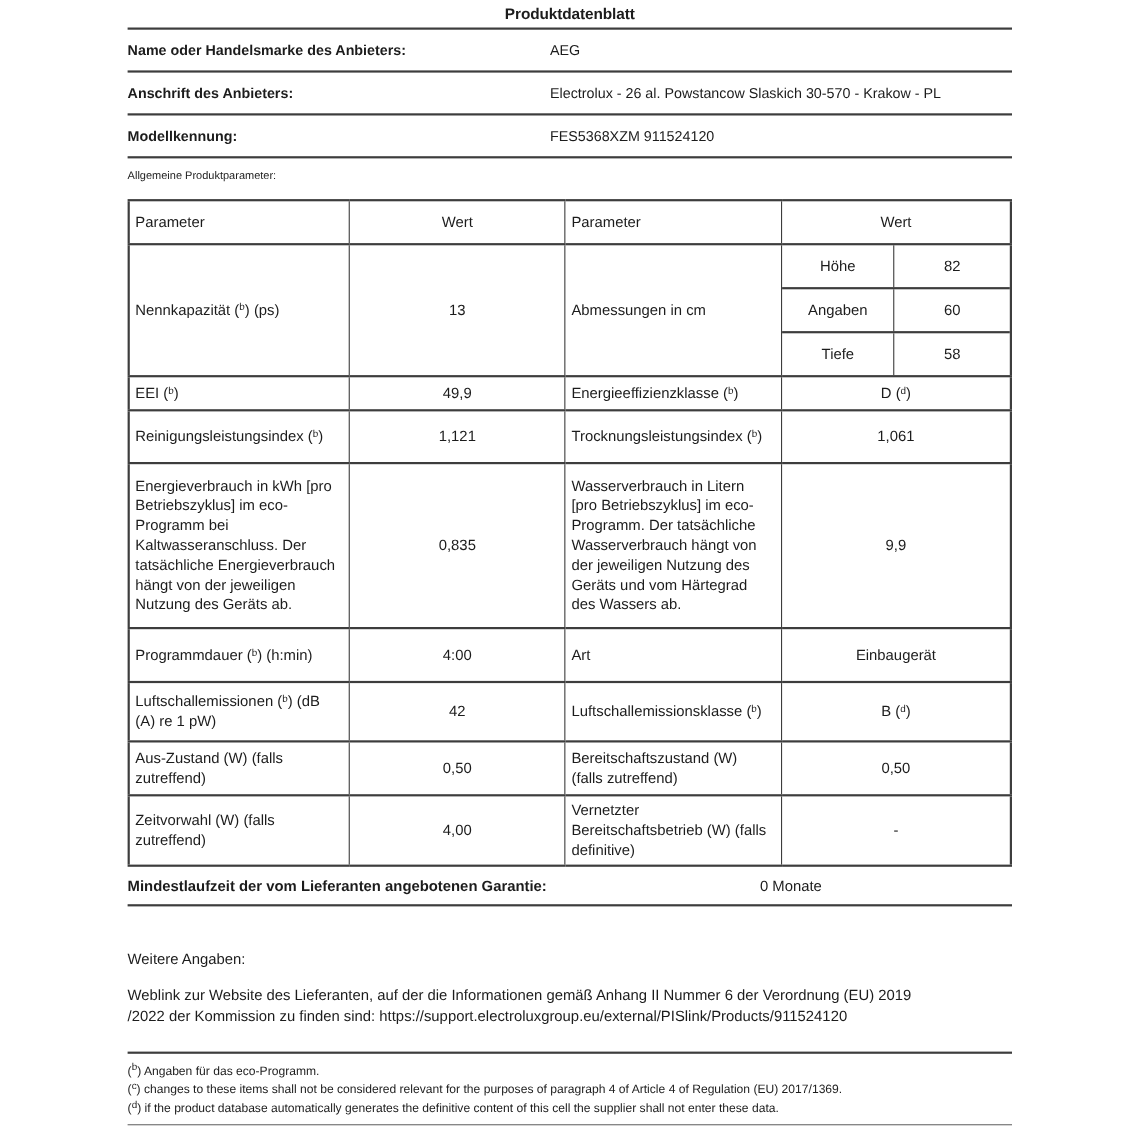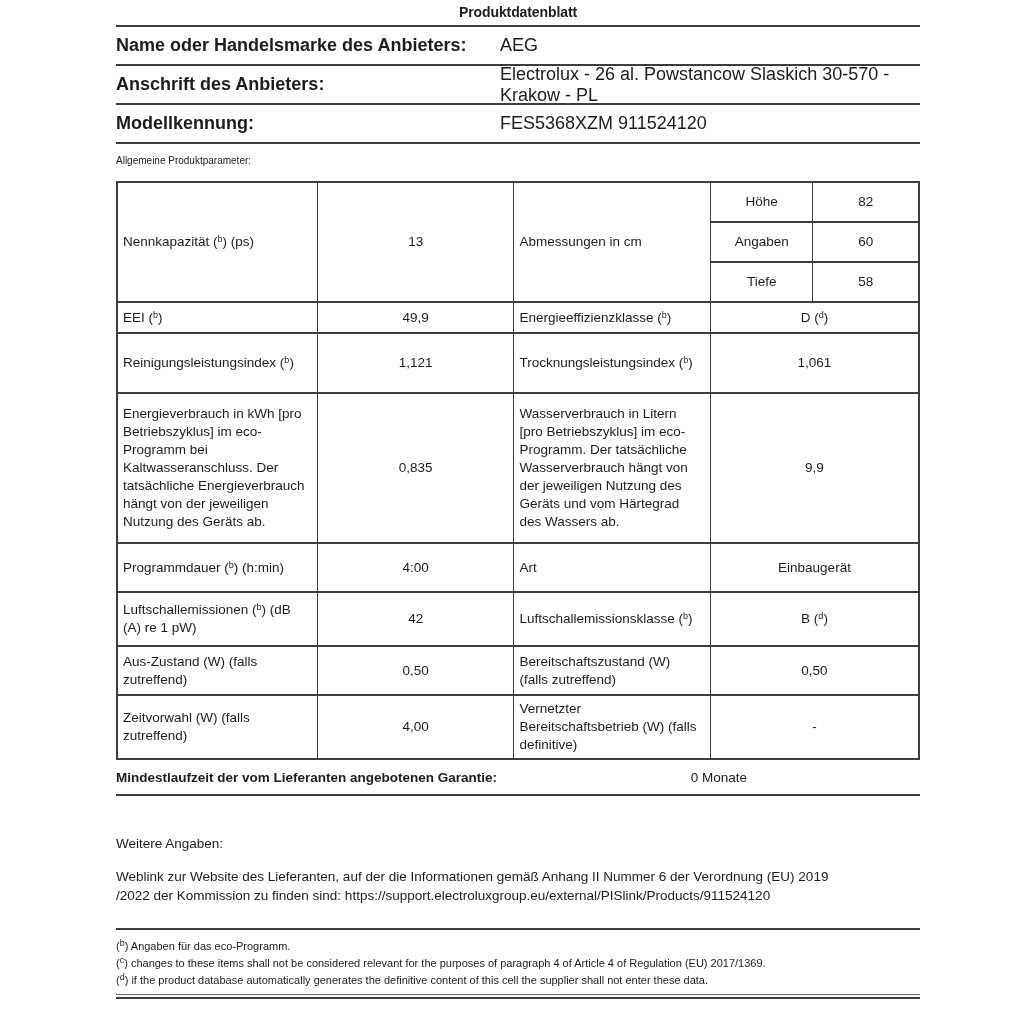--- a/index.html
+++ b/index.html
@@ -28,21 +28,21 @@
     font-size:14px;
     padding:4px 0 5px 0;
     border-bottom:2px solid var(--line);
     letter-spacing:-0.1px;
   }
   .info-row{
     display:flex;
     align-items:center;
     height:37px;
     border-bottom:2px solid var(--line);
-    font-size:18px;
+    font-size:13px;
   }
   .info-label{ font-weight:bold; width:384px; flex:none; }
   .info-value{ flex:1; }
 
   .section-heading{
     font-weight:normal;
     font-size:10px;
     padding:11px 0 0 0;
     height:26px;
   }
@@ -141,20 +141,26 @@
   <div class="section-heading">Allgemeine Produktparameter:</div>
 
   <table class="params-table">
     <colgroup>
       <col style="width:25%">
         <col style="width:24.5%">
         <col style="width:24.5%">
         <col style="width:26%">
     </colgroup>
     <tbody>
+        <tr style="height:40px">
+      <th class="lbl">Parameter</th>
+      <th class="val">Wert</th>
+      <th class="lbl">Parameter</th>
+      <th class="val">Wert</th>
+    </tr>
     <tr style="height:118px">
       <td class="lbl">Nennkapazität (<sup>b</sup>) (ps)</td>
       <td class="val">13</td>
       <td class="lbl">Abmessungen in cm</td>
       <td class="dims-cell">
         <div class="dim-row">
           <div class="dim-name">Höhe</div>
           <div class="dim-value">82</div>
         </div>
         <div class="dim-row">
@@ -166,21 +172,21 @@
           <div class="dim-value">58</div>
         </div>
       </td>
     </tr>
     <tr style="height:31px">
       <td class="lbl">EEI (<sup>b</sup>)</td>
       <td class="val">49,9</td>
       <td class="lbl">Energieeffizienzklasse (<sup>b</sup>)</td>
       <td class="val">D (<sup>d</sup>)</td>
     </tr>
-    <tr style="height:60px">
+    <tr style="height:48px">
       <td class="lbl">Reinigungsleistungsindex (<sup>b</sup>)</td>
       <td class="val">1,121</td>
       <td class="lbl">Trocknungsleistungsindex (<sup>b</sup>)</td>
       <td class="val">1,061</td>
     </tr>
     <tr style="height:150px">
       <td class="lbl">Energieverbrauch in kWh [pro Betriebszyklus] im eco-Programm bei Kaltwasseranschluss. Der tatsächliche Energieverbrauch hängt von der jeweiligen Nutzung des Geräts ab.</td>
       <td class="val">0,835</td>
       <td class="lbl">Wasserverbrauch in Litern [pro Betriebszyklus] im eco-Programm. Der tatsächliche Wasserverbrauch hängt von der jeweiligen Nutzung des Geräts und vom Härtegrad des Wassers ab.</td>
       <td class="val">9,9</td>

